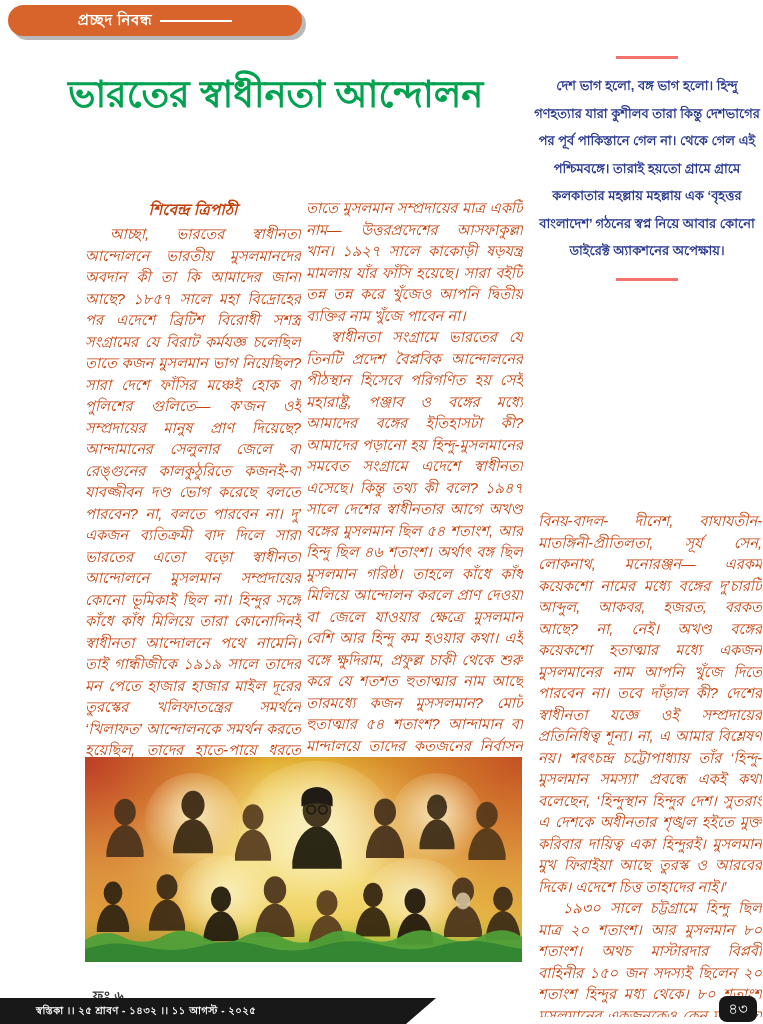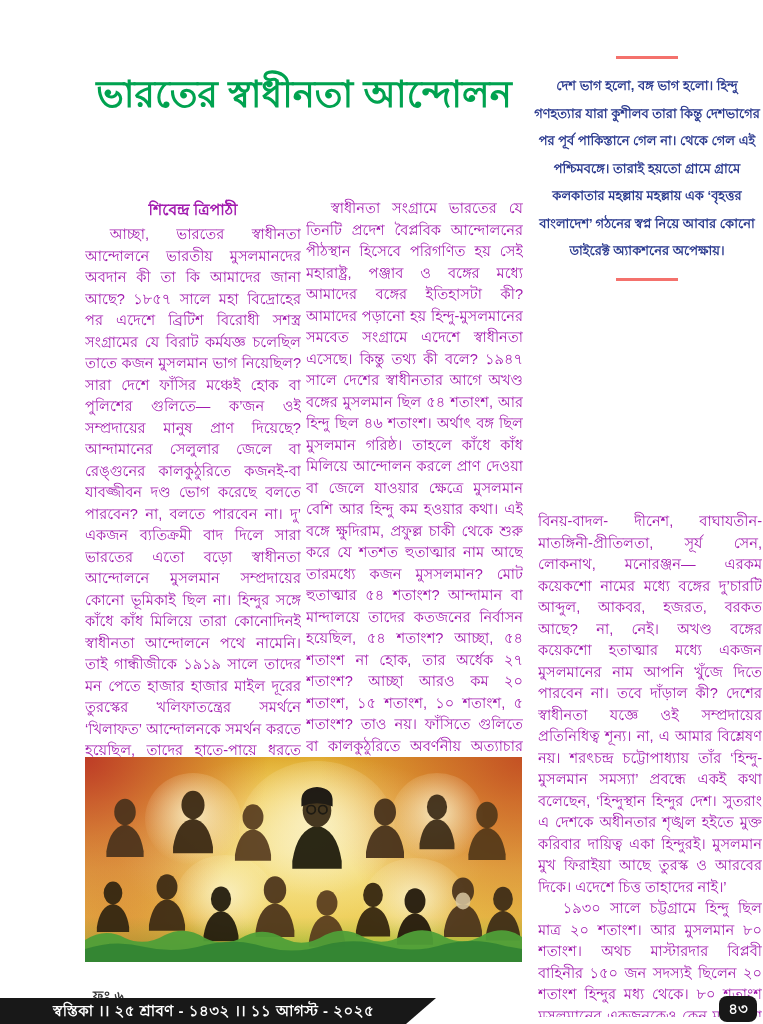--- a/index.html
+++ b/index.html
@@ -13,32 +13,32 @@
     position:absolute;left:8px;top:5px;width:294px;height:31px;
     background:#d9642b;border-radius:17px;
     box-shadow:4px 4px 0 #b9b9b9;
     display:flex;align-items:center;justify-content:center;
   }
   .header-pill .label{color:#ffffff;font-weight:bold;font-size:15px;letter-spacing:.5px;}
   .header-pill .rule-line{display:inline-block;width:72px;height:2px;background:#ffffff;margin-left:8px;}
   
   .title{
     position:absolute;left:68px;top:70px;width:472px;margin:0;
-    text-align:center;color:#00a24f;font-size:37px;line-height:49px;font-weight:bold;
+    color:#00a24f;font-size:37px;line-height:49px;font-weight:bold;
   }
   
   .pull-quote{position:absolute;left:532px;top:56px;width:230px;text-align:center;}
   .pull-quote .rule{width:62px;height:3px;background:#f4716c;margin:0 auto;}
   .pull-quote .rule.top{margin-bottom:13px;}
   .pull-quote .rule.bottom{margin-top:13px;}
   .quote-text{
     margin:0;color:#2b3a8f;font-weight:bold;font-size:13px;line-height:27.5px;
   }
   
-  .col{position:absolute;overflow:hidden;color:#a21caf;}
+  .col{position:absolute;overflow:hidden;color:#c2410c;font-style:italic;}
   .col p{margin:0;text-align:justify;font-size:14.6px;line-height:21.5px;}
   .col p.indent{text-indent:1.7em;}
   .col1{left:85px;top:198px;width:216px;height:560px;}
   .col2{left:306px;top:198px;width:217px;height:560px;}
   .col3{left:538px;top:511px;width:224px;height:506px;}
   .author{text-align:center;font-weight:bold;font-size:15.5px;line-height:23px;margin-bottom:3px;}
   
   .collage{
     position:absolute;left:85px;top:757px;width:437px;height:205px;margin:0;
     background:
@@ -47,52 +47,57 @@
       radial-gradient(circle at 10% 96%, rgba(205,90,40,.45), rgba(205,90,40,0) 28%),
       radial-gradient(ellipse at 50% 45%, #f7e79e 0%, rgba(247,231,158,0) 60%),
       linear-gradient(180deg,#dfa92c 0%,#eec33e 22%,#f1d04e 55%,#ecc94a 78%,#b8bf3f 90%,#69ab3c 100%);
   }
   .collage svg{display:block;width:100%;height:100%;}
   
   .folio{position:absolute;left:93px;top:985px;font-size:14px;color:#3a3a3a;font-weight:bold;}
   .footer-ribbon{
     position:absolute;left:0;top:998px;width:436px;height:26px;background:#181818;
     clip-path:polygon(0 0,100% 0,calc(100% - 30px) 100%,0 100%);
-    color:#ffffff;font-weight:bold;font-size:15px;line-height:26px;
-    padding-left:53px;box-sizing:border-box;letter-spacing:.5px;
+    color:#ffffff;font-weight:bold;font-size:10px;line-height:26px;
+    padding-left:36px;box-sizing:border-box;letter-spacing:.5px;
   }
   .page-chip{
     position:absolute;left:719px;top:996px;width:38px;height:26px;background:#181818;
-    border-radius:8px;color:#ffffff;font-weight:bold;font-size:15px;
+    border-radius:8px;color:#ffffff;font-weight:normal;font-size:15px;
     display:flex;align-items:center;justify-content:center;
   }
 </style>
 </head>
 <body>
 
 <div class="page">
 
+  <div class="header-pill">
+    <span class="label">প্রচ্ছদ নিবন্ধ</span>
+    <span class="rule-line"></span>
+  </div>
 
   <h1 class="title">
     <span>ভারতের স্বাধীনতা আন্দোলন</span><br>
   </h1>
 
   <aside class="pull-quote">
     <div class="rule top"></div>
     <p class="quote-text">দেশ ভাগ হলো, বঙ্গ ভাগ হলো। হিন্দু গণহত্যার যারা কুশীলব তারা কিন্তু দেশভাগের পর পূর্ব পাকিস্তানে গেল না। থেকে গেল এই পশ্চিমবঙ্গে। তারাই হয়তো গ্রামে গ্রামে কলকাতার মহল্লায় মহল্লায় এক ‘বৃহত্তর বাংলাদেশ’ গঠনের স্বপ্ন নিয়ে আবার কোনো ডাইরেক্ট অ্যাকশনের অপেক্ষায়।</p>
     <div class="rule bottom"></div>
   </aside>
 
   <section class="col col1">
     <div class="author">শিবেন্দ্র ত্রিপাঠী</div>
     <p class="indent">আচ্ছা, ভারতের স্বাধীনতা আন্দোলনে ভারতীয় মুসলমানদের অবদান কী তা কি আমাদের জানা আছে? ১৮৫৭ সালে মহা বিদ্রোহের পর এদেশে ব্রিটিশ বিরোধী সশস্ত্র সংগ্রামের যে বিরাট কর্মযজ্ঞ চলেছিল তাতে কজন মুসলমান ভাগ নিয়েছিল? সারা দেশে ফাঁসির মঞ্চেই হোক বা পুলিশের গুলিতে— ক’জন ওই সম্প্রদায়ের মানুষ প্রাণ দিয়েছে? আন্দামানের সেলুলার জেলে বা রেঙ্গুনের কালকুঠুরিতে কজনই-বা যাবজ্জীবন দণ্ড ভোগ করেছে বলতে পারবেন? না, বলতে পারবেন না। দু’ একজন ব্যতিক্রমী বাদ দিলে সারা ভারতের এতো বড়ো স্বাধীনতা আন্দোলনে মুসলমান সম্প্রদায়ের কোনো ভূমিকাই ছিল না। হিন্দুর সঙ্গে কাঁধে কাঁধ মিলিয়ে তারা কোনোদিনই স্বাধীনতা আন্দোলনে পথে নামেনি। তাই গান্ধীজীকে ১৯১৯ সালে তাদের মন পেতে হাজার হাজার মাইল দূরের তুরস্কের খলিফাতন্ত্রের সমর্থনে ‘খিলাফত’ আন্দোলনকে সমর্থন করতে হয়েছিল, তাদের হাতে-পায়ে ধরতে হয়েছিল।</p>
 
   </section>
 
   <section class="col col2">
+    <p>তাতে মুসলমান সম্প্রদায়ের মাত্র একটি নাম— উত্তরপ্রদেশের আসফাকুল্লা খান। ১৯২৭ সালে কাকোড়ী ষড়যন্ত্র মামলায় যাঁর ফাঁসি হয়েছে। সারা বইটি তন্ন তন্ন করে খুঁজেও আপনি দ্বিতীয় ব্যক্তির নাম খুঁজে পাবেন না।</p>
     <p class="indent">স্বাধীনতা সংগ্রামে ভারতের যে তিনটি প্রদেশ বৈপ্লবিক আন্দোলনের পীঠস্থান হিসেবে পরিগণিত হয় সেই মহারাষ্ট্র, পঞ্জাব ও বঙ্গের মধ্যে আমাদের বঙ্গের ইতিহাসটা কী? আমাদের পড়ানো হয় হিন্দু-মুসলমানের সমবেত সংগ্রামে এদেশে স্বাধীনতা এসেছে। কিন্তু তথ্য কী বলে? ১৯৪৭ সালে দেশের স্বাধীনতার আগে অখণ্ড বঙ্গের মুসলমান ছিল ৫৪ শতাংশ, আর হিন্দু ছিল ৪৬ শতাংশ। অর্থাৎ বঙ্গ ছিল মুসলমান গরিষ্ঠ। তাহলে কাঁধে কাঁধ মিলিয়ে আন্দোলন করলে প্রাণ দেওয়া বা জেলে যাওয়ার ক্ষেত্রে মুসলমান বেশি আর হিন্দু কম হওয়ার কথা। এই বঙ্গে ক্ষুদিরাম, প্রফুল্ল চাকী থেকে শুরু করে যে শতশত হুতাত্মার নাম আছে তারমধ্যে কজন মুসসলমান? মোট হুতাত্মার ৫৪ শতাংশ? আন্দামান বা মান্দালয়ে তাদের কতজনের নির্বাসন হয়েছিল, ৫৪ শতাংশ? আচ্ছা, ৫৪ শতাংশ না হোক, তার অর্ধেক ২৭ শতাংশ? আচ্ছা আরও কম ২০ শতাংশ, ১৫ শতাংশ, ১০ শতাংশ, ৫ শতাংশ? তাও নয়। ফাঁসিতে গুলিতে বা কালকুঠুরিতে অবর্ণনীয় অত্যাচার সয়েছে এরকম দু’চারটি নামও কি খুঁজে পাওয়া যাবে?</p>
   </section>
 
   <section class="col col3">
     <p>বিনয়-বাদল- দীনেশ, বাঘাযতীন-মাতঙ্গিনী-প্রীতিলতা, সূর্য সেন, লোকনাথ, মনোরঞ্জন— এরকম কয়েকশো নামের মধ্যে বঙ্গের দু’চারটি আব্দুল, আকবর, হজরত, বরকত আছে? না, নেই। অখণ্ড বঙ্গের কয়েকশো হতাত্মার মধ্যে একজন মুসলমানের নাম আপনি খুঁজে দিতে পারবেন না। তবে দাঁড়াল কী? দেশের স্বাধীনতা যজ্ঞে ওই সম্প্রদায়ের প্রতিনিধিত্ব শূন্য। না, এ আমার বিশ্লেষণ নয়। শরৎচন্দ্র চট্টোপাধ্যায় তাঁর ‘হিন্দু-মুসলমান সমস্যা’ প্রবন্ধে একই কথা বলেছেন, ‘হিন্দুস্থান হিন্দুর দেশ। সুতরাং এ দেশকে অধীনতার শৃঙ্খল হইতে মুক্ত করিবার দায়িত্ব একা হিন্দুরই। মুসলমান মুখ ফিরাইয়া আছে তুরস্ক ও আরবের দিকে। এদেশে চিত্ত তাহাদের নাই।’</p>
     <p class="indent">১৯৩০ সালে চট্টগ্রামে হিন্দু ছিল মাত্র ২০ শতাংশ। আর মুসলমান ৮০ শতাংশ। অথচ মাস্টারদার বিপ্লবী বাহিনীর ১৫০ জন সদস্যই ছিলেন ২০ শতাংশ হিন্দুর মধ্য থেকে। ৮০ শতাংশ মুসলমানের একজনকেও কেন মাস্টারদা তাঁর দলে আনতে পারেননি? মাস্টারদা তো হিন্দুর হোমল্যান্ড তৈরির জন্য লড়াই করছিলেন না। তিনি সমগ্র ভারতকে স্বাধীন করার জন্য সংগ্রাম করছিলেন। মুসলমানরা কি নিজেদের</p>
   </section>
 
   <figure class="collage" aria-label="স্বাধীনতা সংগ্রামীদের সেপিয়া প্রতিকৃতি কোলাজ">
     <svg viewBox="0 0 437 205" preserveAspectRatio="none" aria-hidden="true">

